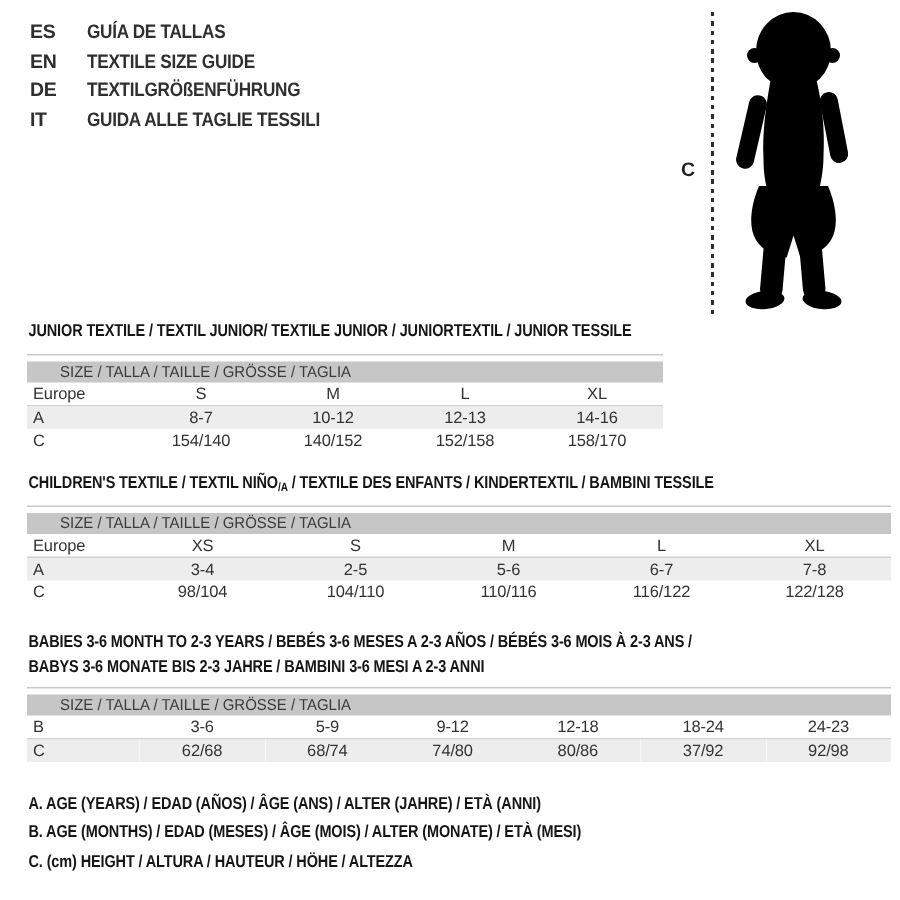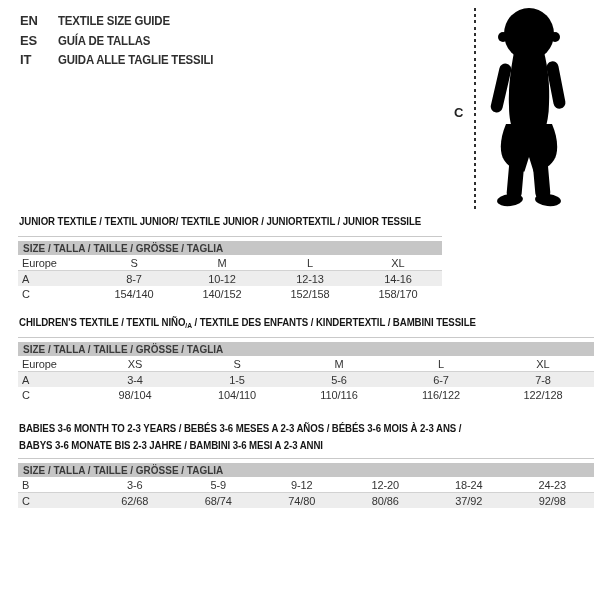--- a/index.html
+++ b/index.html
@@ -21,21 +21,21 @@
 
   
   .sec-title{position:absolute;font-weight:bold;font-size:11.5px;letter-spacing:-0.1px;
     transform:scaleX(0.84);transform-origin:0 0;white-space:nowrap;color:#151515;}
   .sec-title .line{height:17px;}
   .subscript{font-size:8px;vertical-align:-2px;}
 
   
   .tablewrap{position:absolute;}
   .rule{border-top:1px solid #c9c9c9;margin-bottom:4px;}
-  .bar{height:14px;background:#c6c6c6;color:#3a3a3a;font-size:10.5px;line-height:14px;padding-left:5px;font-weight:bold;}
+  .bar{height:14px;background:#c6c6c6;color:#3a3a3a;font-size:10.5px;line-height:14px;padding-left:22px;}
   .bar-inner{transform:scaleX(0.95);transform-origin:0 50%;white-space:nowrap;}
   table{border-collapse:collapse;table-layout:fixed;width:100%;}
   td{height:15px;padding:0;font-size:11px;color:#333;text-align:center;letter-spacing:-0.1px;overflow:hidden;white-space:nowrap;}
   td.lbl{text-align:left;padding-left:4px;}
   tbody tr:nth-child(even){background:#ededed;}
   tbody tr:first-child td{border-bottom:1px solid #d2d2d2;}
   .t1{left:18px;top:236px;width:424px;}
   .t2{left:18px;top:337px;width:576px;}
   .t3{left:18px;top:458px;width:576px;}
   .title1{left:19px;top:215px;}
@@ -47,26 +47,30 @@
   .fn-line{height:19.3px;font-weight:bold;font-size:11.5px;letter-spacing:-0.1px;
     transform:scaleX(0.84);transform-origin:0 0;white-space:nowrap;color:#151515;}
 </style>
 </head>
 <body>
 
 <div class="page">
 
   <div class="langs">
     <div class="lang-row">
+      <span class="lang-code">ES</span>
+      <span class="lang-label">GUÍA DE TALLAS</span>
+    </div>
+    <div class="lang-row">
       <span class="lang-code">EN</span>
       <span class="lang-label">TEXTILE SIZE GUIDE</span>
     </div>
     <div class="lang-row">
-      <span class="lang-code">ES</span>
-      <span class="lang-label">GUÍA DE TALLAS</span>
+      <span class="lang-code">DE</span>
+      <span class="lang-label">TEXTILGRÖßENFÜHRUNG</span>
     </div>
     <div class="lang-row">
       <span class="lang-code">IT</span>
       <span class="lang-label">GUIDA ALLE TAGLIE TESSILI</span>
     </div>
   </div>
 
   <div class="figure">
     <span class="cmark">C</span>
     <div class="dotline"></div>
@@ -150,21 +154,21 @@
           <td class="lbl">Europe</td>
           <td>XS</td>
           <td>S</td>
           <td>M</td>
           <td>L</td>
           <td>XL</td>
         </tr>
         <tr>
           <td class="lbl">A</td>
           <td>3-4</td>
-          <td>1-5</td>
+          <td>2-5</td>
           <td>5-6</td>
           <td>6-7</td>
           <td>7-8</td>
         </tr>
         <tr>
           <td class="lbl">C</td>
           <td>98/104</td>
           <td>104/110</td>
           <td>110/116</td>
           <td>116/122</td>
@@ -192,31 +196,36 @@
           <col>
           <col>
           <col>
         </colgroup>
       <tbody>
         <tr>
           <td class="lbl">B</td>
           <td>3-6</td>
           <td>5-9</td>
           <td>9-12</td>
-          <td>12-20</td>
+          <td>12-18</td>
           <td>18-24</td>
           <td>24-23</td>
         </tr>
         <tr>
           <td class="lbl">C</td>
           <td>62/68</td>
           <td>68/74</td>
           <td>74/80</td>
           <td>80/86</td>
           <td>37/92</td>
           <td>92/98</td>
         </tr>
       </tbody>
     </table>
   </div>
 
+  <div class="footnotes">
+    <div class="fn-line">A. AGE (YEARS) / EDAD (AÑOS) / ÂGE (ANS) / ALTER (JAHRE) / ETÀ (ANNI)</div>
+    <div class="fn-line">B. AGE (MONTHS) / EDAD (MESES) / ÂGE (MOIS) / ALTER (MONATE) / ETÀ (MESI)</div>
+    <div class="fn-line">C. (cm) HEIGHT / ALTURA / HAUTEUR / HÖHE / ALTEZZA</div>
+  </div>
 
 </div>
 
 </body></html>

